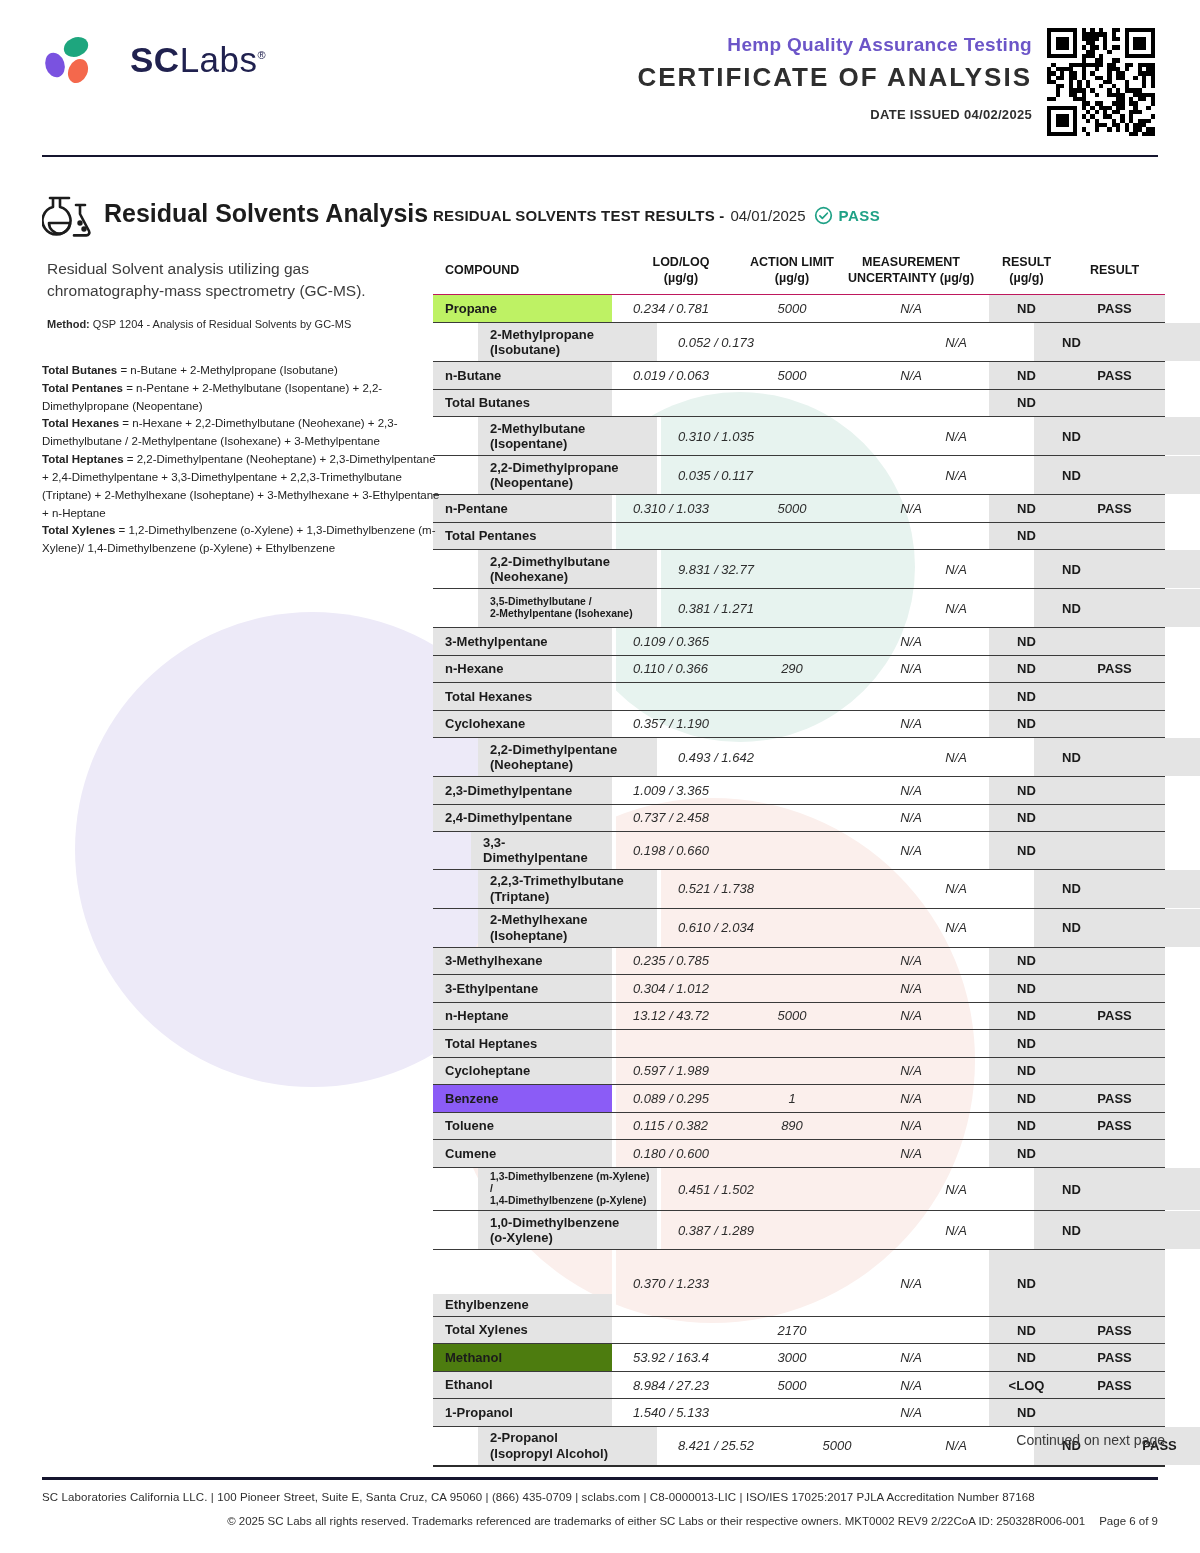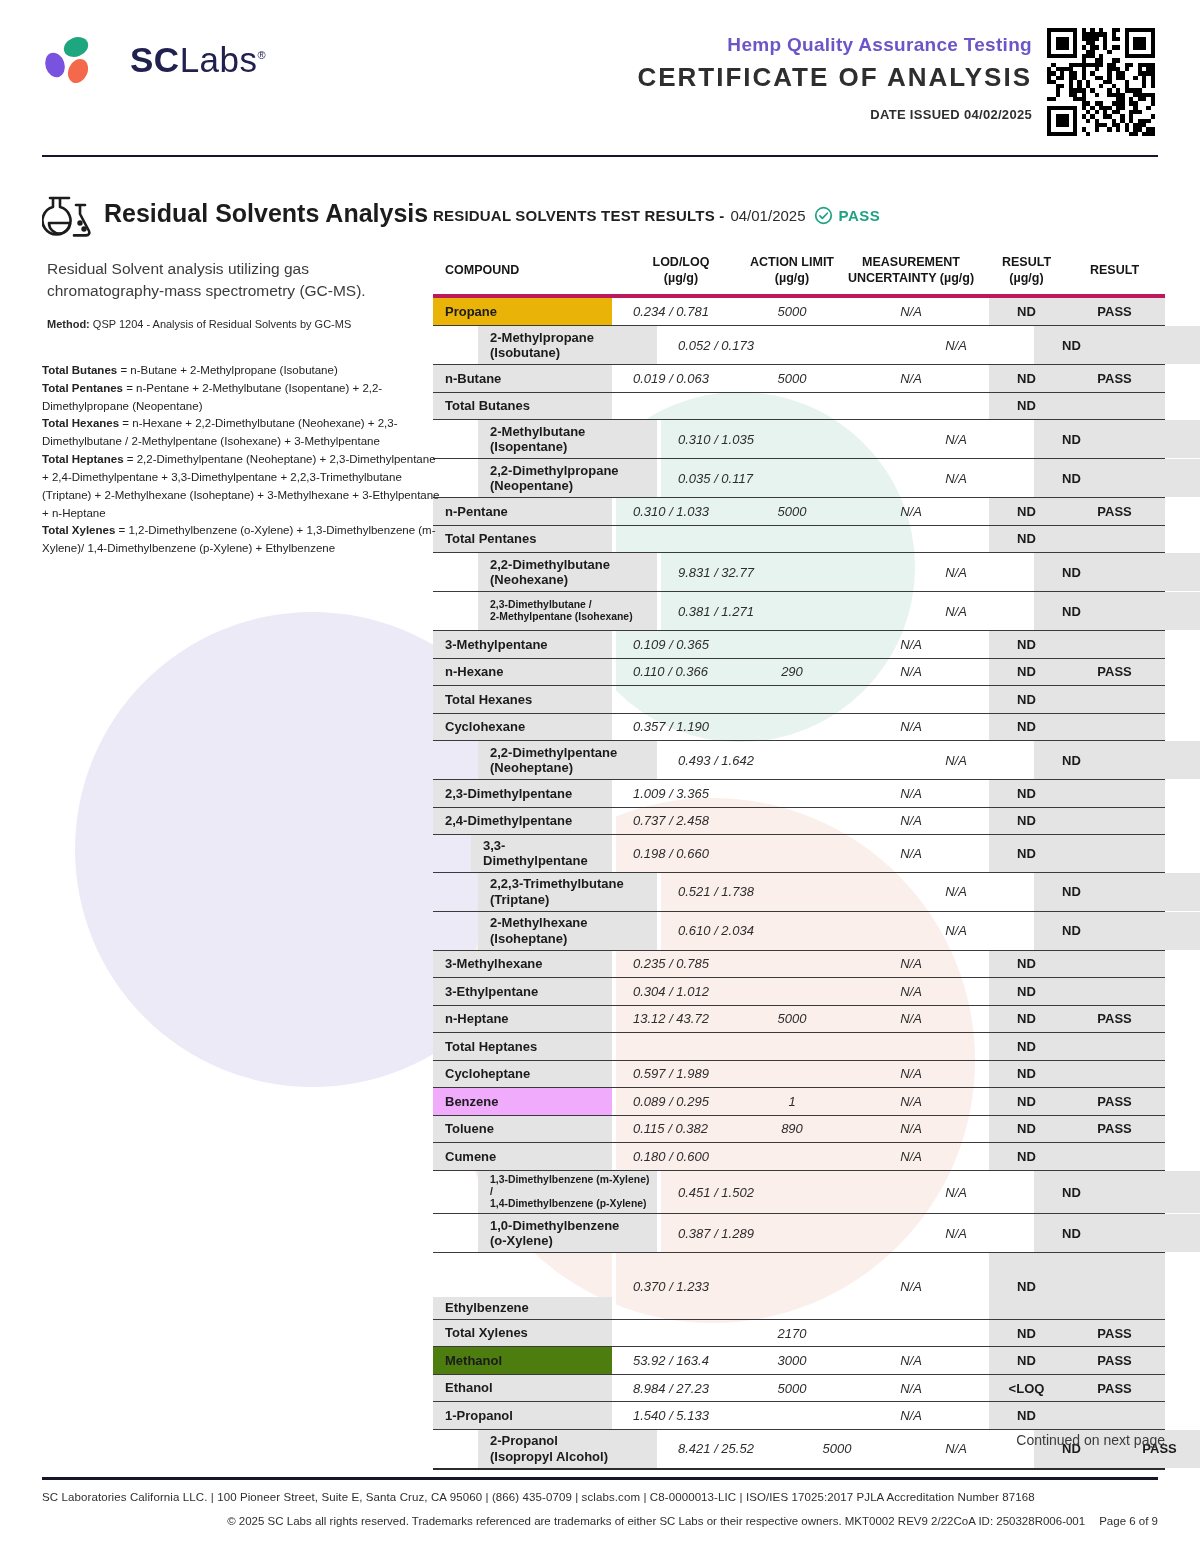--- a/index.html
+++ b/index.html
@@ -38,21 +38,21 @@
   
   .results-title { position:absolute; left:433px; top:206px; font-size:15px; z-index:2; display:flex; align-items:center; gap:6px; }
   .results-title .rt-bold { font-weight:700; letter-spacing:.2px; }
   .results-title .rt-date { font-weight:400; color:#2c2c2c; }
   .pass-label { font-weight:700; letter-spacing:.5px; }
   .check-icon { width:19px; height:19px; margin-left:2px; }
 
   .rtable { position:absolute; left:433px; top:248px; width:732px; z-index:1; }
   .thead {
     display:grid; grid-template-columns:179px 4px 130px 92px 146px 5px 75px 101px;
-    border-bottom:4px solid #be185d; padding:6px 0 7px 0;
+    border-bottom:1px solid #be185d; padding:6px 0 7px 0;
   }
   .th { font-size:12.5px; font-weight:700; line-height:1.3; text-align:center; align-self:center; color:#161616; }
   .th.left { text-align:left; padding-left:12px; }
   .trow {
     display:grid; grid-template-columns:179px 4px 130px 92px 146px 5px 75px 101px;
     border-top:1.5px solid #3a3a3a; min-height:27.5px;
   }
   .trow:first-child { border-top:none; }
   .trow.double { min-height:39px;padding-left:45px; }
   .cell { display:flex; align-items:center; }
@@ -389,21 +389,21 @@
         <div class="th">
           <div>RESULT</div>
           <div>(µg/g)</div>
         </div>
         <div class="th">
           <div>RESULT</div>
         </div>
       </div>
     <div class="tbody" id="tbody">
         <div class="trow">
-          <div class="cell c-name" style="background: #eab308;">
+          <div class="cell c-name" style="background: #bef264;">
             <span>Propane</span>
           </div>
           <div class="cell c-gap"></div>
           <div class="cell c-lod">0.234 / 0.781</div>
           <div class="cell c-act">5000</div>
           <div class="cell c-unc">N/A</div>
           <div class="cell c-gap"></div>
           <div class="cell c-res" style="background: rgb(228, 228, 228);">ND</div>
           <div class="cell c-status" style="background: rgb(228, 228, 228);">PASS</div>
         </div>
@@ -502,21 +502,21 @@
           <div class="cell c-gap"></div>
           <div class="cell c-lod">9.831 / 32.77</div>
           <div class="cell c-act"></div>
           <div class="cell c-unc">N/A</div>
           <div class="cell c-gap"></div>
           <div class="cell c-res" style="background: rgb(228, 228, 228);">ND</div>
           <div class="cell c-status" style="background: rgb(228, 228, 228);"></div>
         </div>
         <div class="trow double small">
           <div class="cell c-name" style="background: rgb(228, 228, 228);">
-            <span>2,3-Dimethylbutane /</span>
+            <span>3,5-Dimethylbutane /</span>
             <span>2-Methylpentane (Isohexane)</span>
           </div>
           <div class="cell c-gap"></div>
           <div class="cell c-lod">0.381 / 1.271</div>
           <div class="cell c-act"></div>
           <div class="cell c-unc">N/A</div>
           <div class="cell c-gap"></div>
           <div class="cell c-res" style="background: rgb(228, 228, 228);">ND</div>
           <div class="cell c-status" style="background: rgb(228, 228, 228);"></div>
         </div>
@@ -697,21 +697,21 @@
           </div>
           <div class="cell c-gap"></div>
           <div class="cell c-lod">0.597 / 1.989</div>
           <div class="cell c-act"></div>
           <div class="cell c-unc">N/A</div>
           <div class="cell c-gap"></div>
           <div class="cell c-res" style="background: rgb(228, 228, 228);">ND</div>
           <div class="cell c-status" style="background: rgb(228, 228, 228);"></div>
         </div>
         <div class="trow">
-          <div class="cell c-name" style="background: #f0abfc;">
+          <div class="cell c-name" style="background: #8b5cf6;">
             <span>Benzene</span>
           </div>
           <div class="cell c-gap"></div>
           <div class="cell c-lod">0.089 / 0.295</div>
           <div class="cell c-act">1</div>
           <div class="cell c-unc">N/A</div>
           <div class="cell c-gap"></div>
           <div class="cell c-res" style="background: rgb(228, 228, 228);">ND</div>
           <div class="cell c-status" style="background: rgb(228, 228, 228);">PASS</div>
         </div>

